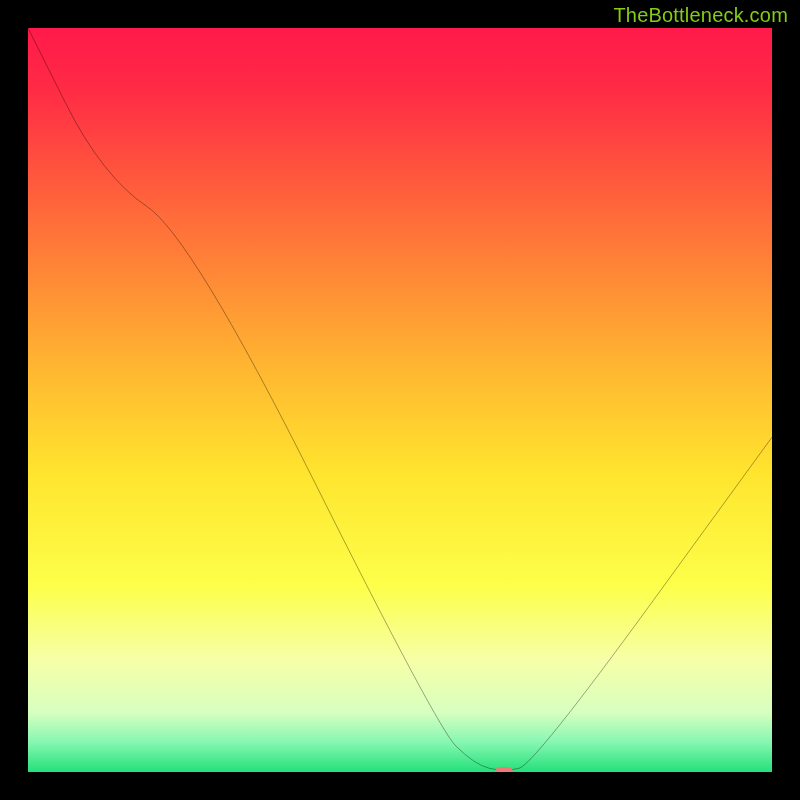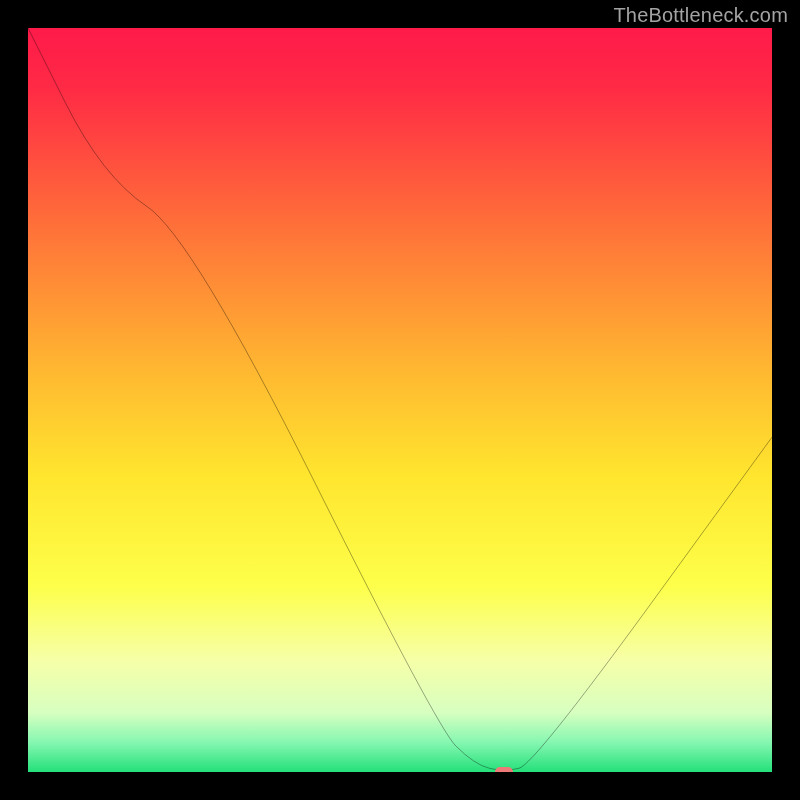--- a/index.html
+++ b/index.html
@@ -13,21 +13,21 @@
   .frame {
     position: relative;
     width: 800px;
     height: 800px;
     background: #000;
   }
   .watermark {
     position: absolute;
     top: 4px;
     right: 12px;
-    color: #a3a3a3;
+    color: #84cc16;
     font-size: 20px;
     font-weight: 500;
     letter-spacing: 0.2px;
     z-index: 5;
   }
   .plot {
     position: absolute;
     left: 28px;
     top: 28px;
     width: 744px;

